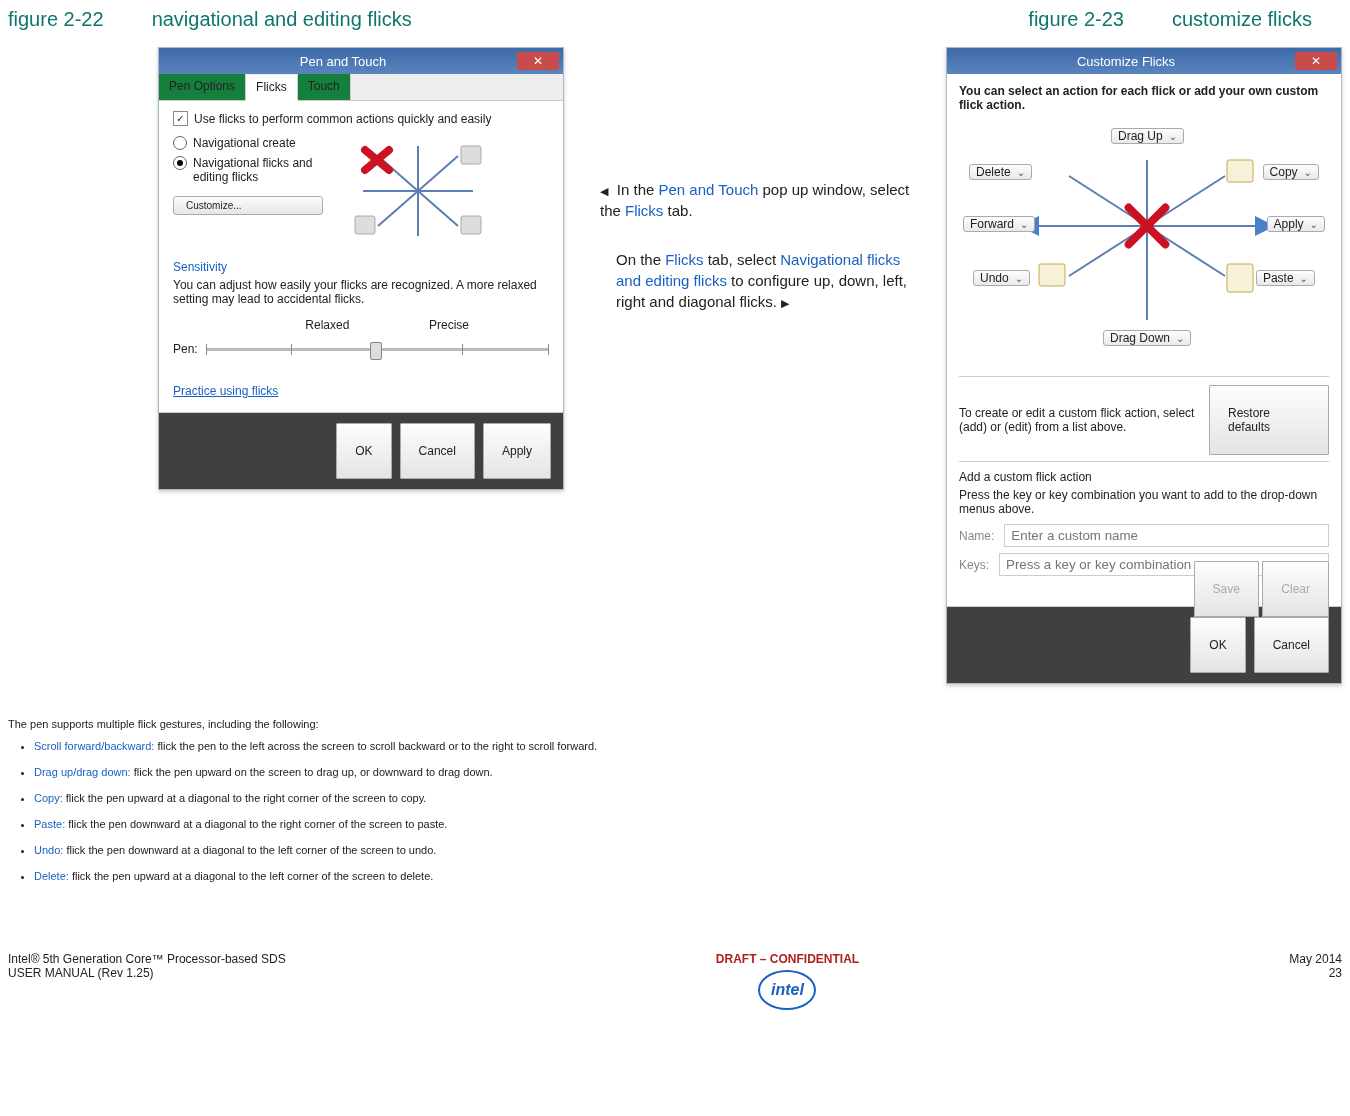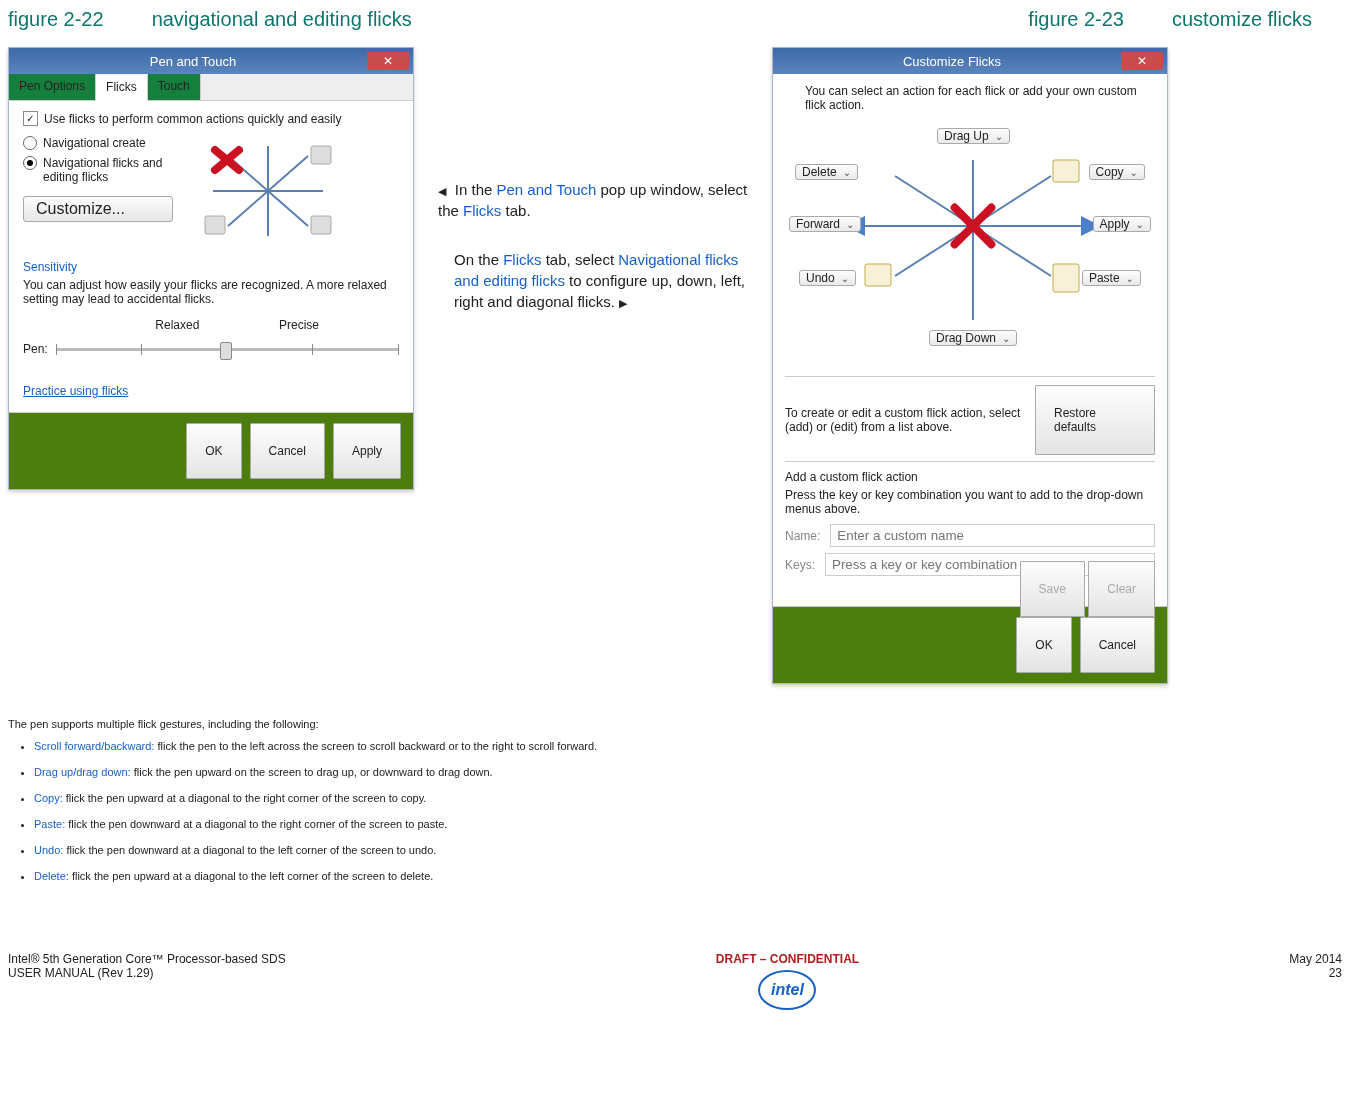--- a/index.html
+++ b/index.html
@@ -19,22 +19,23 @@
   }
   .captions .cap {
     display: flex;
     gap: 48px;
   }
   .captions .cap span { color: #0f766e; font-size: 20px; }
 
   .figrow {
     display: flex;
     align-items: flex-start;
-    gap: 24px;
+    gap: 36px;
     margin-bottom: 34px;
+    justify-content: flex-end;
   }
 
   
   .dlg {
     border: 1px solid #a9b7c9;
     background: #f3f3f3;
     box-shadow: 0 2px 4px rgba(0,0,0,.2);
   }
   .dlg-title {
     background: linear-gradient(#3d6aa8,#5a84bd);
@@ -76,39 +77,39 @@
   .pt-body { background:#fff; padding: 10px 14px 14px; font-size:12px; }
   .chk { display:flex; align-items:center; gap:6px; margin-bottom:10px; }
   .chkbox { width:13px; height:13px; border:1px solid #888; background:#fff; display:inline-flex; align-items:center; justify-content:center; font-size:10px; }
   .radio { width:12px; height:12px; border:1px solid #666; border-radius:50%; display:inline-flex; align-items:center; justify-content:center; }
   .radio.sel::after { content:""; width:6px; height:6px; background:#000; border-radius:50%; }
   .flickopt { display:flex; align-items:flex-start; gap:14px; }
   .flickopt .opts { display:flex; flex-direction:column; gap:6px; }
   .flickopt .opt { display:flex; align-items:flex-start; gap:6px; }
   .btn-small {
     display:inline-block; background:linear-gradient(#fdfdfd,#e6e6e6);
-    border:1px solid #aaa; border-radius:3px; font-size:16px;
+    border:1px solid #aaa; border-radius:3px; font-size:10px;
     padding:3px 12px; margin-top:6px;
   }
   .flick-diagram {
     width:150px; height:110px; position:relative; margin-left:6px;
   }
 
   .sensegroup { margin-top:14px; font-size:12px; }
   .sensegroup .lbl { color:#1860c4; margin-bottom:4px; }
   .penslider { display:flex; align-items:center; gap:8px; margin-top:10px; }
   .slider-track { flex:1; height:3px; background:#bbb; position:relative; }
   .slider-ticks { position:absolute; top:-4px; left:0; right:0; display:flex; justify-content:space-between; }
   .slider-ticks span { width:1px; height:11px; background:#888; }
   .slider-thumb { position:absolute; top:-6px; left:48%; width:10px; height:16px; background:#ddd; border:1px solid #888; border-radius:2px; }
 
   .practice { color:#1860c4; text-decoration:underline; margin-top:28px; font-size:12px; }
   .dlg-footer {
     display:flex; justify-content:flex-end; gap:8px;
-    padding:10px 12px; background:#4d7c0f; border-top:1px solid #ccc;
+    padding:10px 12px; background:#404040; border-top:1px solid #ccc;
   }
   .btn {
     background:linear-gradient(#fdfdfd,#e4e4e4);
     border:1px solid #aaa; border-radius:1px;
     font-size:12px; padding:20px 18px;
   }
 
   
   .midcol { width:310px; font-size:15px; line-height:1.4; padding-top:132px; }
   .midcol p { margin:0 0 28px; }
@@ -272,21 +273,21 @@
       <span>On the </span><span class="blue">Flicks</span><span> tab, select </span><span class="blue">Navigational flicks and editing flicks</span><span> to configure up, down, left, right and diagonal flicks.  </span><span class="tri">▶</span>
     </p>
   </div>
 
   <div class="dlg cf-dlg">
     <div class="dlg-title">
       <span class="flex-center">Customize Flicks</span>
       <span class="closex">✕</span>
     </div>
     <div class="cf-body">
-      <div style="font-weight:normal; margin-bottom:8px;margin-left:20px;">You can select an action for each flick or add your own custom flick action.</div>
+      <div style="font-weight:bold; margin-bottom:8px;">You can select an action for each flick or add your own custom flick action.</div>
 
       <div class="cf-diagram">
         <svg width="370" height="250" style="position:absolute;left:0;top:0;">
           <g stroke="#5a7fb0" stroke-width="2">
             <line x1="188" y1="106" x2="188" y2="40"></line>
             <line x1="188" y1="106" x2="188" y2="200"></line>
             <line x1="188" y1="106" x2="70" y2="106"></line>
             <line x1="188" y1="106" x2="310" y2="106"></line>
             <line x1="188" y1="106" x2="110" y2="56"></line>
             <line x1="188" y1="106" x2="266" y2="56"></line>
@@ -376,21 +377,21 @@
     <li><span class="k">Copy:</span><span> flick the pen upward at a diagonal to the right corner of the screen to copy.</span></li>
     <li><span class="k">Paste:</span><span> flick the pen downward at a diagonal to the right corner of the screen to paste.</span></li>
     <li><span class="k">Undo:</span><span> flick the pen downward at a diagonal to the left corner of the screen to undo.</span></li>
     <li><span class="k">Delete:</span><span> flick the pen upward at a diagonal to the left corner of the screen to delete.</span></li>
   </ul>
 </div>
 
 <div class="page-footer">
   <div>
     <div>Intel® 5th Generation Core™ Processor-based SDS</div>
-    <div>USER MANUAL (Rev 1.29)</div>
+    <div>USER MANUAL (Rev 1.25)</div>
   </div>
   <div class="mid">
     <div>DRAFT – CONFIDENTIAL</div>
     <div class="intel-logo">intel</div>
   </div>
   <div class="right">
     <div>May 2014</div>
     <div>23</div>
   </div>
 </div>

